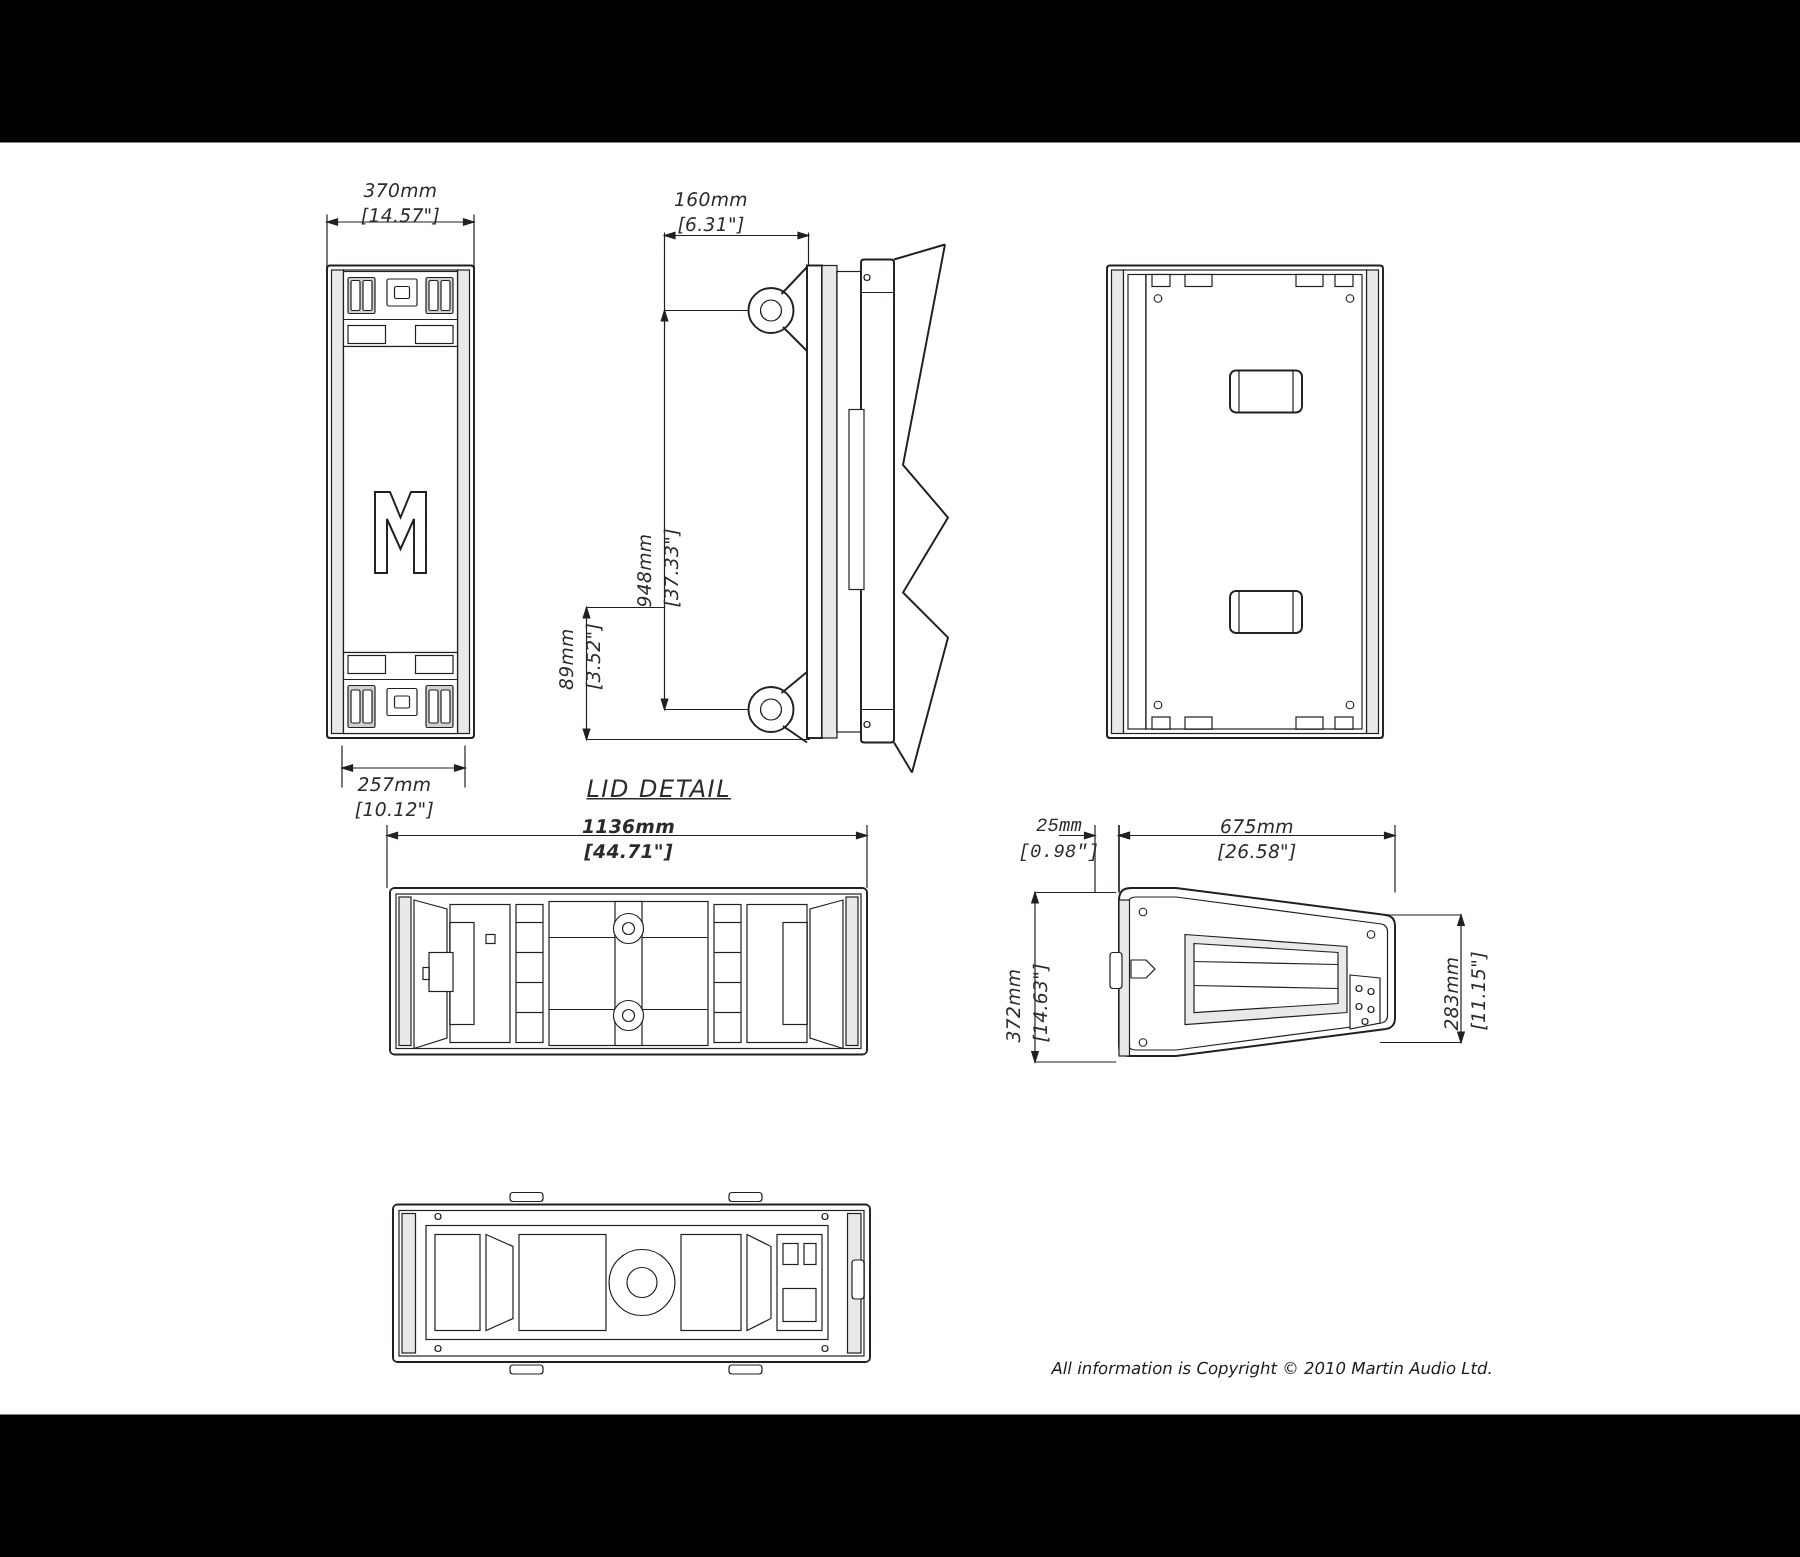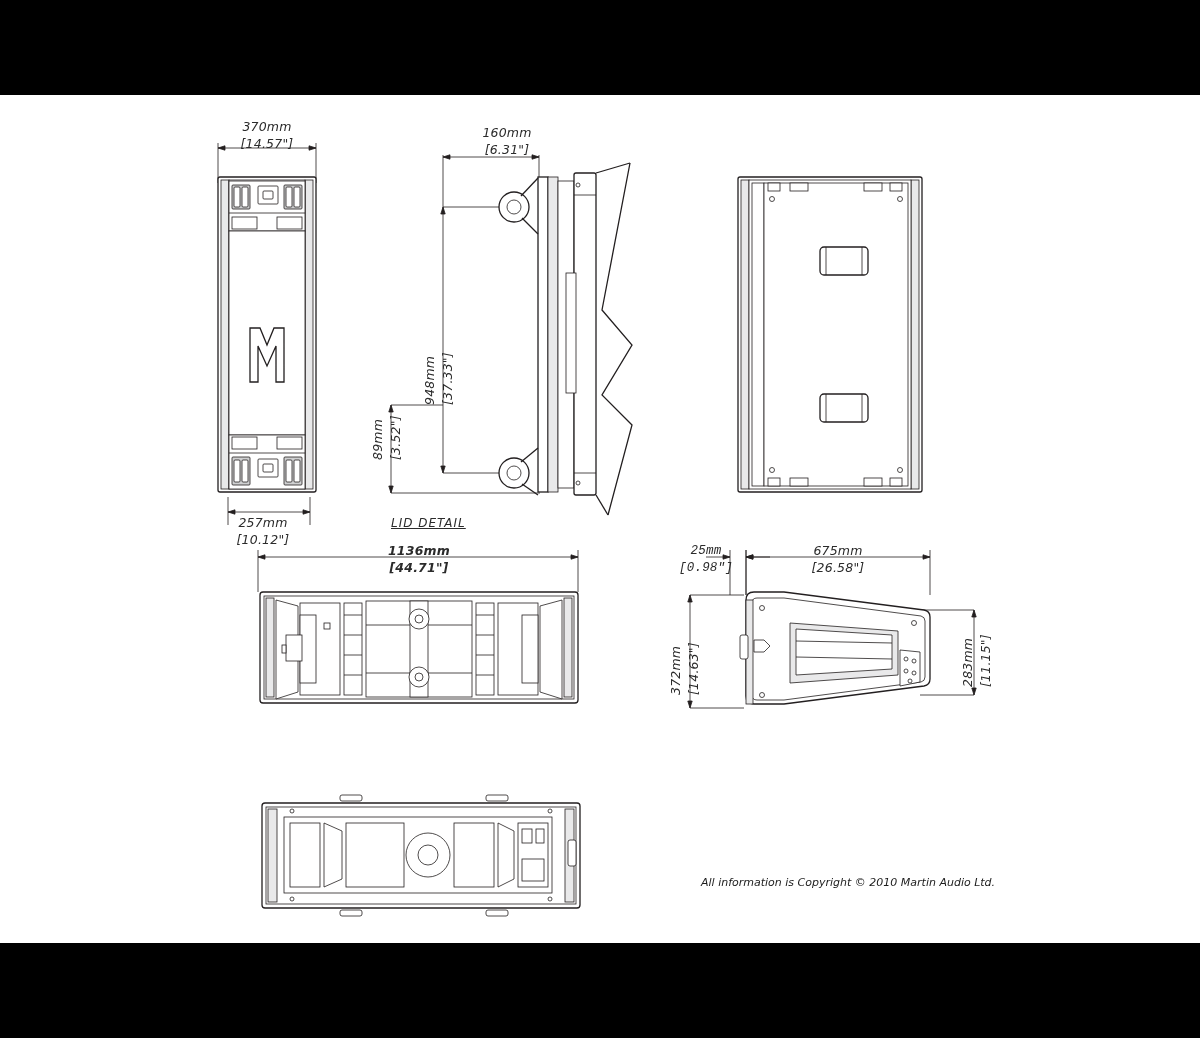--- a/index.html
+++ b/index.html
@@ -35,21 +35,21 @@
   }
   .dim.center { text-align: center; }
   .dim.vert {
     transform: rotate(-90deg);
     transform-origin: left top;
   }
   .label {
     position: absolute;
     font-family: "DejaVu Sans", sans-serif;
     font-style: italic;
-    font-size: 12px;
+    font-size: 16px;
     color: #2b2b2b;
     letter-spacing: 1px;
     text-decoration: underline;
     white-space: nowrap;
   }
   .copyright {
     position: absolute;
     font-family: "DejaVu Sans", sans-serif;
     font-style: italic;
     font-size: 11px;
@@ -358,21 +358,21 @@
     <div class="dim center" style="left:216px; top:24px; width:102px;font-style:italic;">
       <div>370mm</div>
       <div>[14.57"]</div>
     </div>
 
     <div class="dim center" style="left:208px; top:420px; width:110px;text-align:center;">
       <div>257mm</div>
       <div>[10.12"]</div>
     </div>
 
-    <div class="dim center" style="left:453px; top:30px; width:108px;">
+    <div class="dim center" style="left:420px; top:30px; width:108px;">
       <div>160mm</div>
       <div>[6.31"]</div>
     </div>
 
     <div class="dim vert" style="left:422px; top:310px;">
       <div style="display:flex; gap:2px;">
         <span>948mm</span>
       </div>
     </div>
     <div class="dim vert" style="left:440px; top:310px;">
@@ -410,16 +410,16 @@
       <span>[14.63"]</span>
     </div>
 
     <div class="dim vert" style="left:960px; top:592px;">
       <span>283mm</span>
     </div>
     <div class="dim vert" style="left:978px; top:592px;">
       <span>[11.15"]</span>
     </div>
 
-    <div class="copyright" style="left:701px; top:781px;">All information is Copyright © 2010 Martin Audio Ltd.</div>
+    <div class="copyright" style="left:701px; top:811px;">All information is Copyright © 2010 Martin Audio Ltd.</div>
 
   </div>
 </div>
 
 </body></html>

